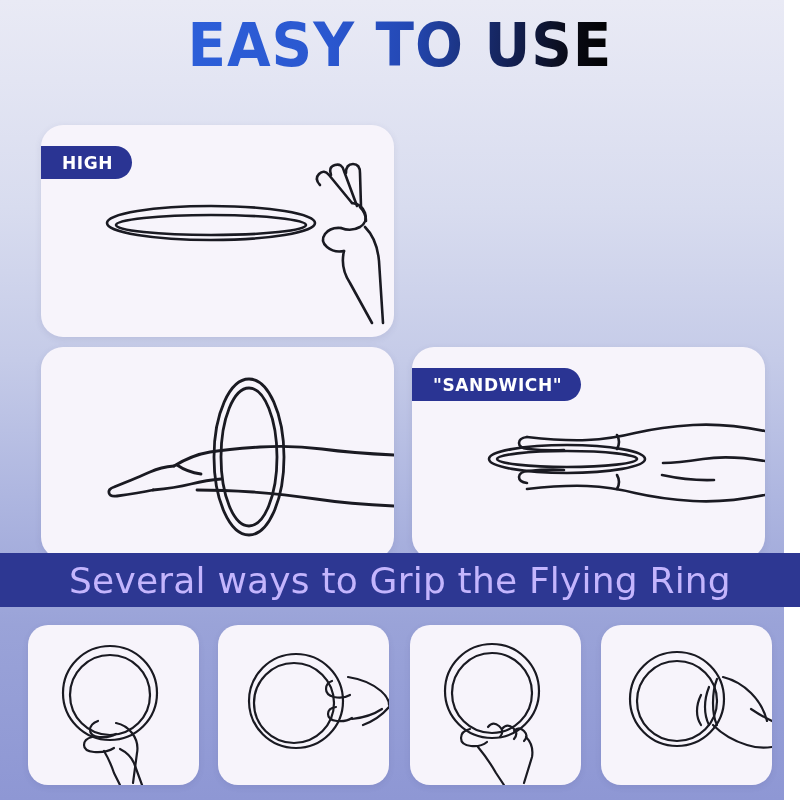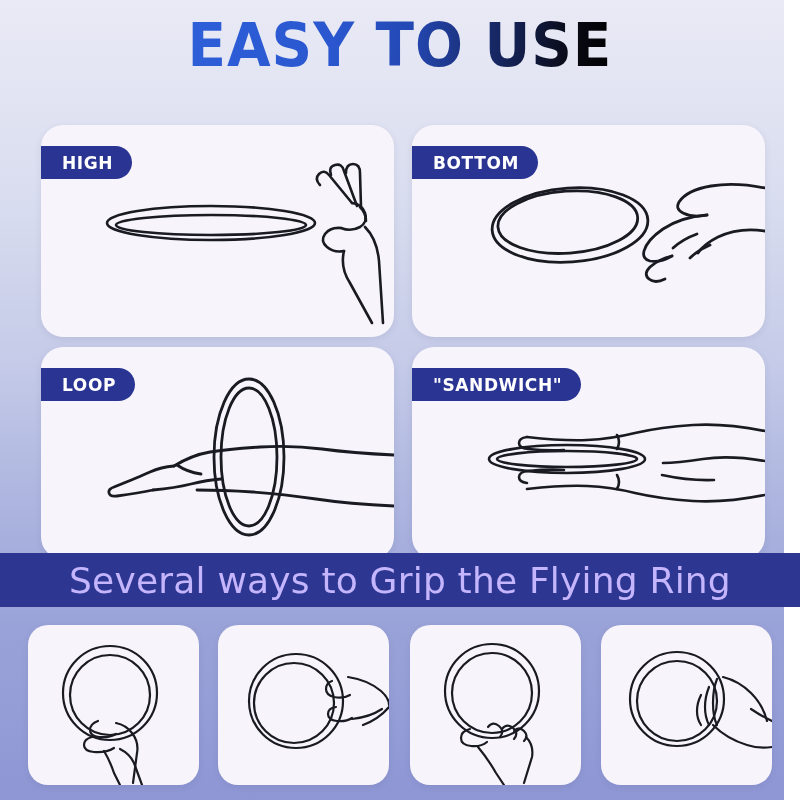--- a/index.html
+++ b/index.html
@@ -153,59 +153,37 @@
           <path d="M300 103 q-11 -1 -16 6 q-5 7 2 13 q7 6 17 4"></path>
           <path d="M303 126 q-4 17 6 32 l22 40"></path>
           <path d="M324 102 q12 12 14 34 l4 62"></path>
           <path d="M319 82 q6 6 6 14"></path>
         </g>
       </svg>
     </div>
     <div class="badge">HIGH</div>
   </div>
 
-  <div class="card r1c2">
-    <div class="art">
-      <svg viewBox="0 0 353 212" xmlns="http://www.w3.org/2000/svg">
-        <g fill="none" stroke="#1a1a22" stroke-width="2.8" stroke-linecap="round" stroke-linejoin="round">
-
-          <g transform="rotate(-4 158 100)">
-            <ellipse cx="158" cy="100" rx="78" ry="37"></ellipse>
-            <ellipse cx="156" cy="97" rx="70" ry="31"></ellipse>
-          </g>
-
-          <path d="M353 63 q-30 -6 -54 -2 q-24 4 -32 16 q-4 7 4 11 q10 5 24 2"></path>
-          <path d="M295 90 q-26 2 -44 14 q-16 11 -19 22 q-2 8 6 10 q10 2 22 -5"></path>
-          <path d="M260 131 q-13 3 -22 11 q-7 7 -1 12 q6 5 16 0"></path>
-          <path d="M285 109 q-14 5 -24 14"></path>
-          <path d="M298 120 q-12 5 -20 13"></path>
-          <path d="M353 106 q-26 -4 -47 6 q-14 7 -20 16"></path>
-        </g>
-      </svg>
-    </div>
-    <div class="badge">BOTTOM</div>
-  </div>
 
   <div class="card r2c1">
     <div class="art">
       <svg viewBox="0 0 353 212" xmlns="http://www.w3.org/2000/svg">
         <g fill="none" stroke="#1a1a22" stroke-width="2.8" stroke-linecap="round" stroke-linejoin="round">
 
           <ellipse cx="208" cy="110" rx="35" ry="78"></ellipse>
           <ellipse cx="208" cy="110" rx="28" ry="69"></ellipse>
 
           <path d="M353 108 q-42 -2 -72 -6 q-30 -4 -62 -2 q-32 2 -50 5 q-18 3 -36 14"></path>
           <path d="M133 119 q-13 1 -24 6 q-11 5 -36 15 q-6 2 -5 6 q1 4 8 3 q22 -3 36 -6"></path>
           <path d="M112 143 q22 -2 38 -6 q16 -4 30 -5"></path>
           <path d="M353 159 q-45 -2 -78 -7 q-33 -5 -63 -7 q-30 -2 -56 -2"></path>
           <path d="M136 118 q10 7 24 9"></path>
         </g>
       </svg>
     </div>
-    <div class="badge">LOOP</div>
   </div>
 
   <div class="card r2c2">
     <div class="art">
       <svg viewBox="0 0 353 212" xmlns="http://www.w3.org/2000/svg">
         <g fill="none" stroke="#1a1a22" stroke-width="2.6" stroke-linecap="round" stroke-linejoin="round">
 
           <ellipse cx="155" cy="112" rx="78" ry="14"></ellipse>
           <ellipse cx="155" cy="112" rx="70" ry="8"></ellipse>
 

